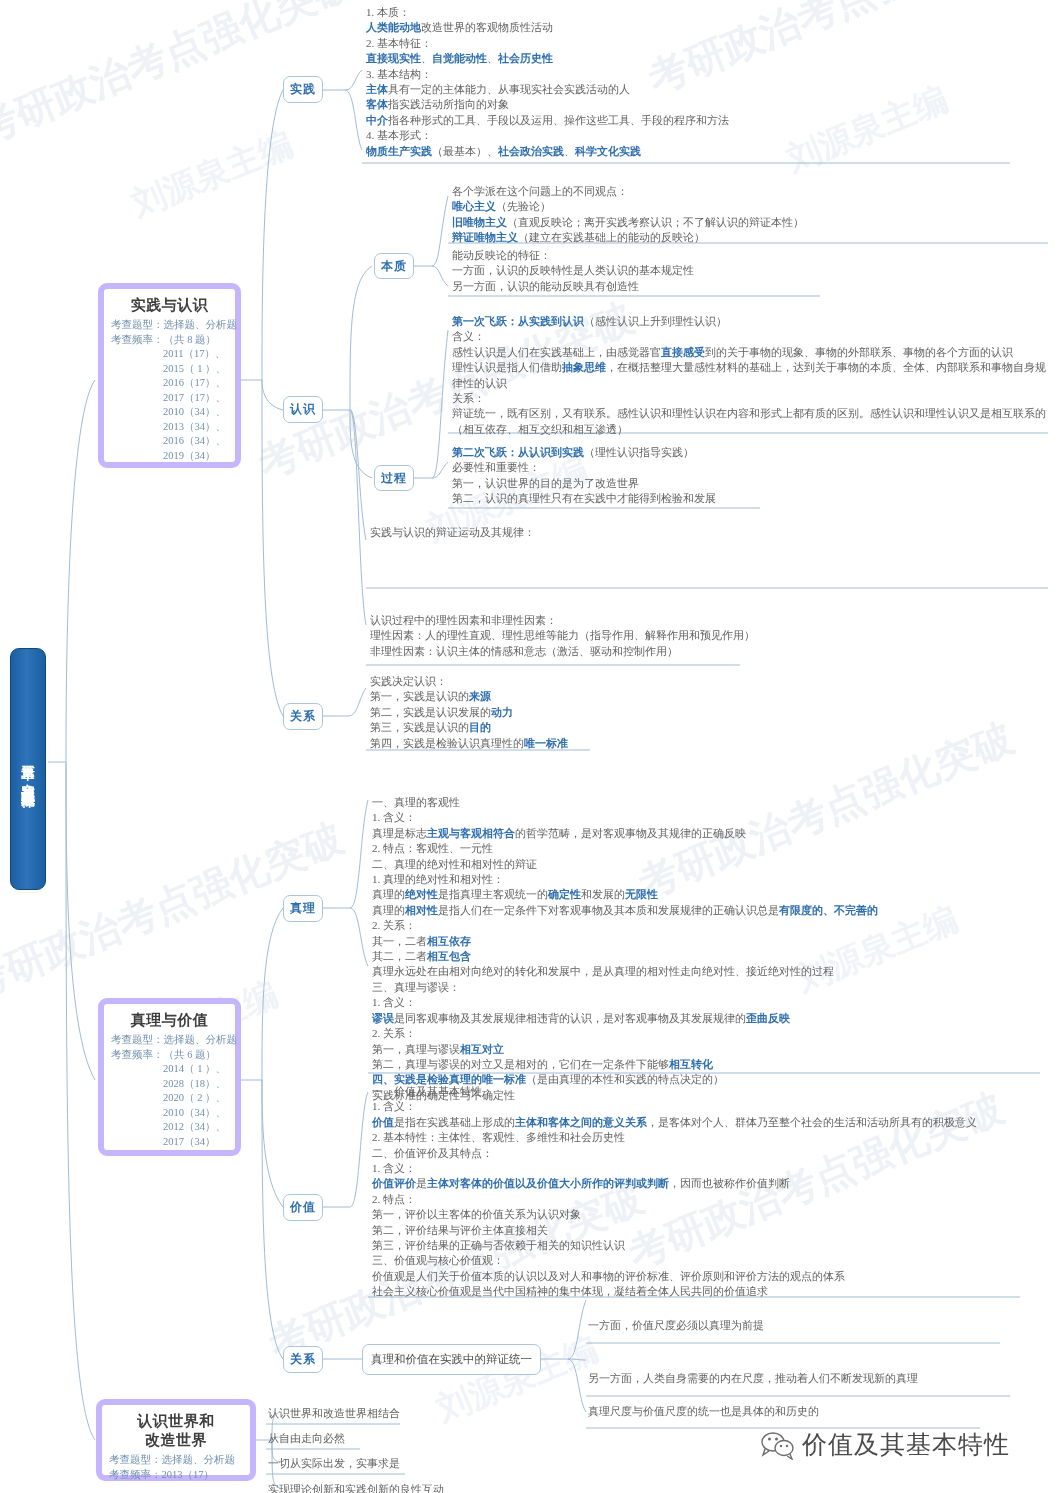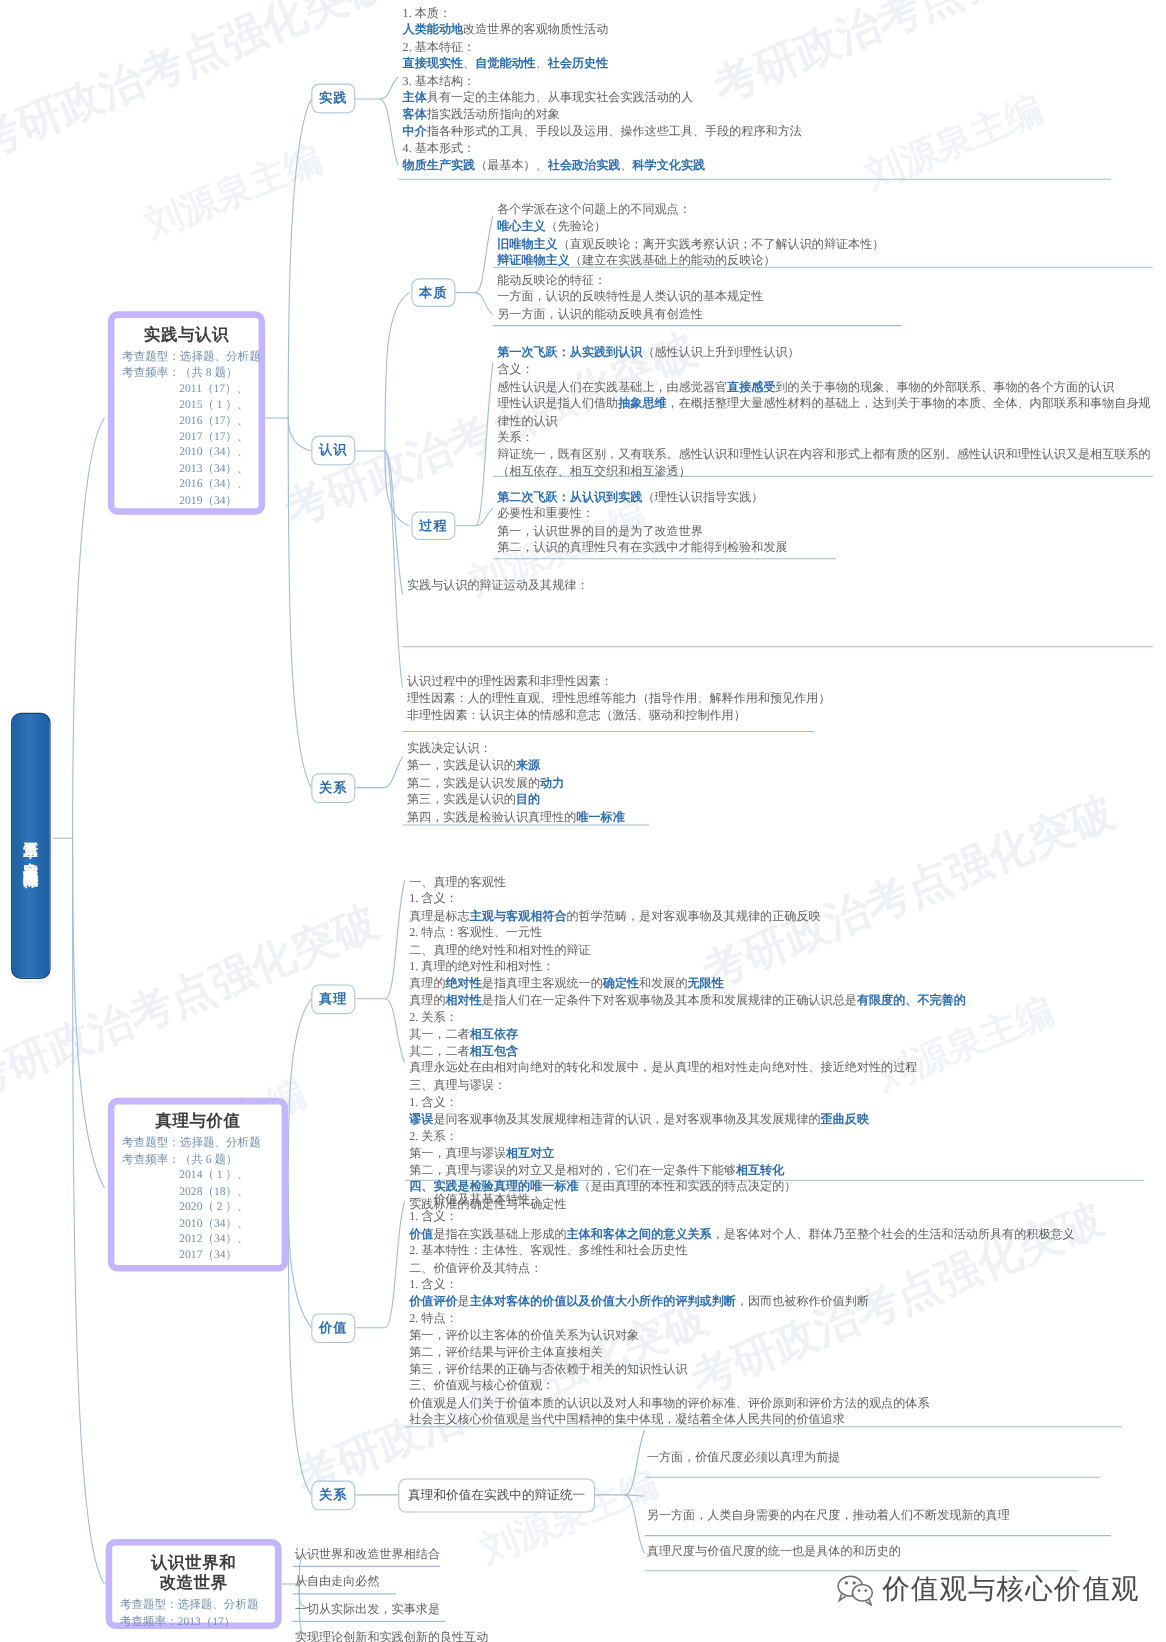--- a/index.html
+++ b/index.html
@@ -171,21 +171,21 @@
     <div>2015（ 1 ）、</div>
     <div>2016（17）、</div>
     <div>2017（17）、</div>
     <div>2010（34）、</div>
     <div>2013（34）、</div>
     <div>2016（34）、</div>
     <div>2019（34）</div>
   </div>
 </div>
 
-<div class="topic-box" style="left:98px;top:998px;width:164px;height:158px;">
+<div class="topic-box" style="left:98px;top:998px;width:143px;height:158px;">
   <div class="topic-title">真理与价值</div>
   <div class="topic-meta">考查题型：选择题、分析题</div>
   <div class="topic-meta">考查频率：（共 6 题）</div>
   <div class="topic-years">
     <div>2014（ 1 ）、</div>
     <div>2028（18）、</div>
     <div>2020（ 2 ）、</div>
     <div>2010（34）、</div>
     <div>2012（34）、</div>
     <div>2017（34）</div>
@@ -324,14 +324,14 @@
       <ellipse cx="13" cy="12" rx="11" ry="9" fill="none" stroke="#6d6d6d" stroke-width="1.4"></ellipse>
       <path d="M5 19 L3 25 L9 21" fill="none" stroke="#6d6d6d" stroke-width="1.4"></path>
       <circle cx="9.5" cy="9" r="1.5" fill="#6d6d6d"></circle>
       <circle cx="16.5" cy="9" r="1.5" fill="#6d6d6d"></circle>
       <ellipse cx="24" cy="18" rx="9" ry="7.5" fill="#ffffff" stroke="#6d6d6d" stroke-width="1.4"></ellipse>
       <path d="M30 24 L32 29 L27 26" fill="none" stroke="#6d6d6d" stroke-width="1.4"></path>
       <circle cx="21" cy="16" r="1.2" fill="#6d6d6d"></circle>
       <circle cx="27" cy="16" r="1.2" fill="#6d6d6d"></circle>
     </svg>
   </span>
-  <span id="logo-text">价值观与核心价值观</span>
+  <span id="logo-text">价值及其基本特性</span>
 </div>
 
 </body></html>

